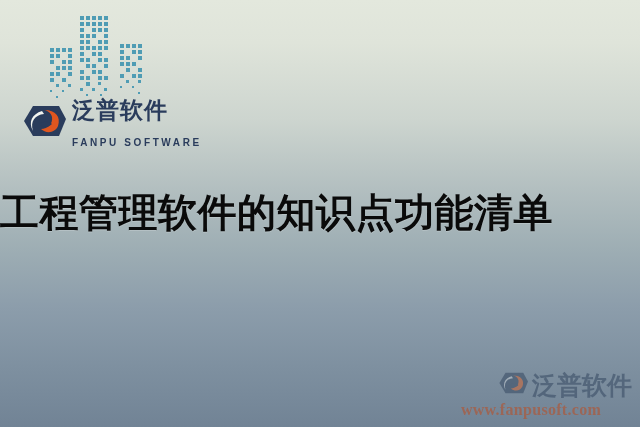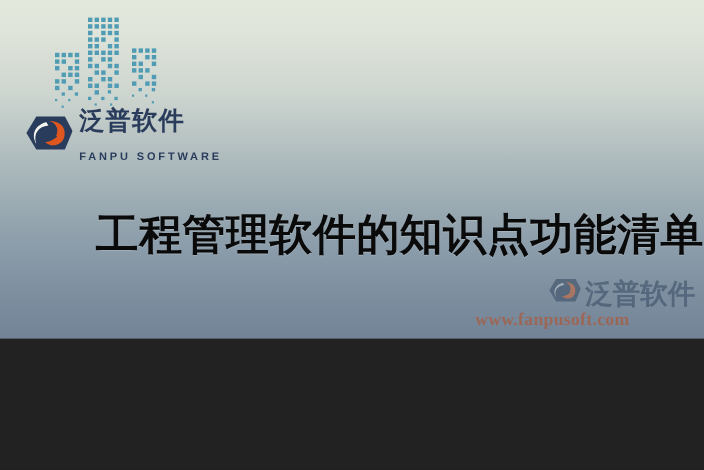--- a/index.html
+++ b/index.html
@@ -3,21 +3,21 @@
 <meta charset="utf-8">
 <style>
   html, body {
     margin: 0;
     padding: 0;
     background: #222;
   }
   #poster {
     position: relative;
     width: 640px;
-    height: 308px;
+    height: 427px;
     overflow: hidden;
     font-family: "Liberation Sans", "DejaVu Sans", sans-serif;
     background: linear-gradient(to bottom,
                 #e3e8dd 0%,
                 #dfe4da 10%,
                 #cdd5cf 28%,
                 #b3bfc0 44%,
                 #9eaeb4 58%,
                 #8c9dab 72%,
                 #7e90a0 86%,
@@ -70,21 +70,21 @@
     letter-spacing: 2.6px;
     font-family: "Liberation Sans", sans-serif;
   }
 
   
   #headline {
     position: absolute;
     left: 0;
     top: 186px;
     width: 640px;
-    text-align: right;
+    text-align: left;
     font-family: "DejaVu Sans", "Liberation Sans", sans-serif;
     font-size: 39px;
     font-weight: 700;
     color: #0a0a0a;
     letter-spacing: 0.5px;
     white-space: nowrap;
     text-shadow: 0 1px 0 rgba(255,255,255,0.18);
   }
 
   
@@ -106,21 +106,21 @@
   #wm-cn {
     font-size: 25px;
     font-weight: 700;
     color: #3d5068;
     letter-spacing: 0px;
     line-height: 1;
     font-family: "DejaVu Sans", "Liberation Sans", sans-serif;
   }
   #wm-url {
     margin-top: 1px;
-    text-align: left;
+    text-align: center;
     font-family: "Liberation Serif", "DejaVu Serif", serif;
     font-size: 16px;
     font-weight: 700;
     color: #b4532e;
     letter-spacing: 0.3px;
     padding-right: 2px;
   }
 </style>
 </head>
 <body>

